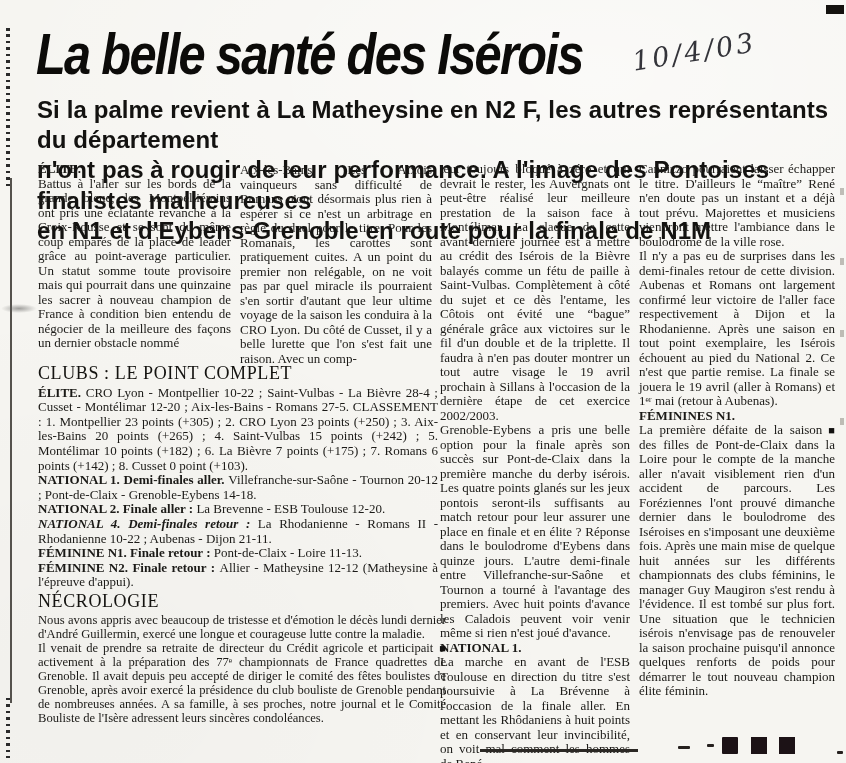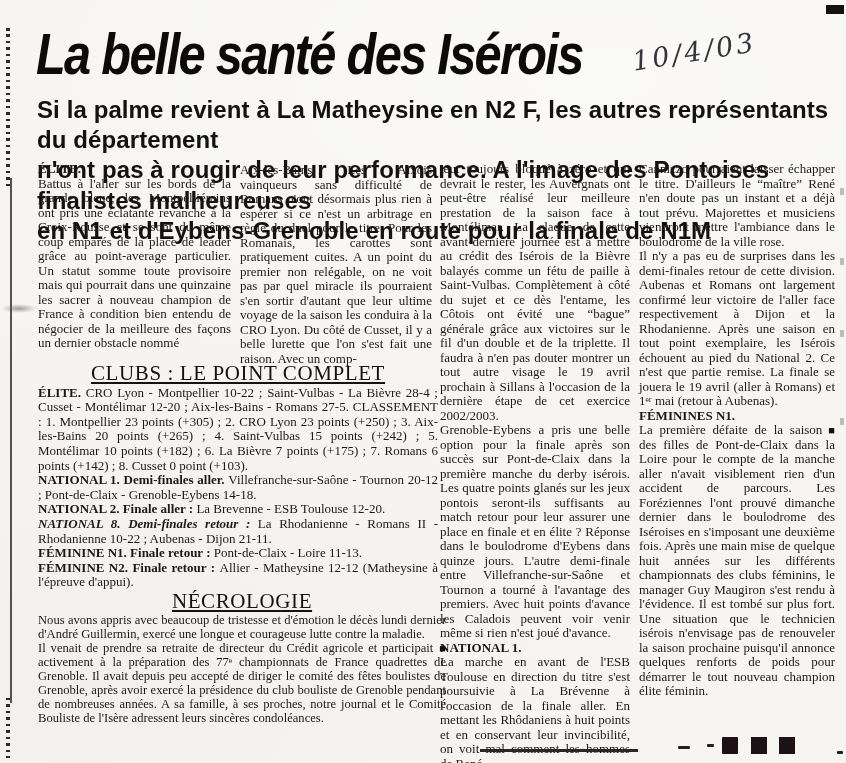--- a/index.html
+++ b/index.html
@@ -43,21 +43,21 @@
   .blk.heading{font-weight:bold;}
   .lead{font-weight:bold;}
   .lead.it{font-style:italic;}
   .endmark{float:right;font-size:11px;line-height:14px;margin-left:6px;color:#121110;}
   
   .wide{position:absolute;text-align:justify;}
   .clubs{left:38px;top:366px;width:400px;font-size:13px;line-height:14.6px;}
   .necro{left:38px;top:594px;width:408px;font-size:12.6px;line-height:14px;}
   .section-title{
     font-family:"Liberation Serif","DejaVu Serif",serif;font-weight:normal;
-    font-size:21px;letter-spacing:.6px;margin:0 0 5px 0;color:#141310;text-align:center;text-decoration:underline;
+    font-size:18px;letter-spacing:.6px;margin:0 0 5px 0;color:#141310;text-align:left;
   }
   
   .perf{position:absolute;left:6px;width:4px;background:repeating-linear-gradient(to bottom,#2a2a2a 0 2.5px,transparent 2.5px 6.5px);}
   .perf-top{top:28px;height:158px;}
   .perf-bottom{top:698px;height:60px;}
   .edge-line{position:absolute;left:10px;top:178px;width:1.5px;height:525px;background:#55524d;}
   .smudge{position:absolute;left:1px;top:304px;width:36px;height:9px;
     background:radial-gradient(ellipse at center,rgba(90,90,88,.55),rgba(90,90,88,0) 70%);}
   .corner-mark{position:absolute;left:826px;top:5px;width:18px;height:9px;background:#14120f;}
   .sq{position:absolute;background:#1c1216;}
@@ -111,21 +111,21 @@
       <div class="blk heading">FÉMININES N1.</div>
       <div class="blk para"><span class="endmark">■</span>La première défaite de la saison des filles de Pont-de-Claix dans la Loire pour le compte de la manche aller n'avait visiblement rien d'un accident de parcours. Les Foréziennes l'ont prouvé dimanche dernier dans le boulodrome des Iséroises en s'imposant une deuxième fois. Après une main mise de quelque huit années sur les différents championnats des clubs féminins, le manager Guy Maugiron s'est rendu à l'évidence. Il est tombé sur plus fort. Une situation que le technicien isérois n'envisage pas de renouveler la saison prochaine puisqu'il annonce quelques renforts de poids pour démarrer le tout nouveau champion élite féminin.</div>
     </div>
 
   <div class="wide clubs">
     <h2 class="section-title">CLUBS : LE POINT COMPLET</h2>
     <div>
         <div class="blk para"><span class="lead">ÉLITE. </span>CRO Lyon - Montpellier 10-22 ; Saint-Vulbas - La Bièvre 28-4 ; Cusset - Montélimar 12-20 ; Aix-les-Bains - Romans 27-5. CLASSEMENT : 1. Montpellier 23 points (+305) ; 2. CRO Lyon 23 points (+250) ; 3. Aix-les-Bains 20 points (+265) ; 4. Saint-Vulbas 15 points (+242) ; 5. Montélimar 10 points (+182) ; 6. La Bièvre 7 points (+175) ; 7. Romans 6 points (+142) ; 8. Cusset 0 point (+103).</div>
         <div class="blk para"><span class="lead">NATIONAL 1. Demi-finales aller. </span>Villefranche-sur-Saône - Tournon 20-12 ; Pont-de-Claix - Grenoble-Eybens 14-18.</div>
         <div class="blk para"><span class="lead">NATIONAL 2. Finale aller : </span>La Brevenne - ESB Toulouse 12-20.</div>
-        <div class="blk para"><span class="lead it">NATIONAL 8. Demi-finales retour : </span>La Rhodanienne - Romans II - Rhodanienne 10-22 ; Aubenas - Dijon 21-11.</div>
+        <div class="blk para"><span class="lead it">NATIONAL 4. Demi-finales retour : </span>La Rhodanienne - Romans II - Rhodanienne 10-22 ; Aubenas - Dijon 21-11.</div>
         <div class="blk para"><span class="lead">FÉMININE N1. Finale retour : </span>Pont-de-Claix - Loire 11-13.</div>
         <div class="blk para"><span class="lead">FÉMININE N2. Finale retour : </span>Allier - Matheysine 12-12 (Matheysine à l'épreuve d'appui).</div>
       </div>
   </div>
 
   <div class="wide necro">
     <h2 class="section-title">NÉCROLOGIE</h2>
     <div>
         <div class="blk para">Nous avons appris avec beaucoup de tristesse et d'émotion le décès lundi dernier d'André Guillermin, exercé une longue et courageuse lutte contre la maladie.</div>
         <div class="blk para"><span class="endmark">■</span>Il venait de prendre sa retraite de directeur du Crédit agricole et participait activement à la préparation des 77ᵉ championnats de France quadrettes de Grenoble. Il avait depuis peu accepté de diriger le comité des fêtes boulistes de Grenoble, après avoir exercé la présidence du club bouliste de Grenoble pendant de nombreuses années. A sa famille, à ses proches, notre journal et le Comité Bouliste de l'Isère adressent leurs sincères condoléances.</div>

